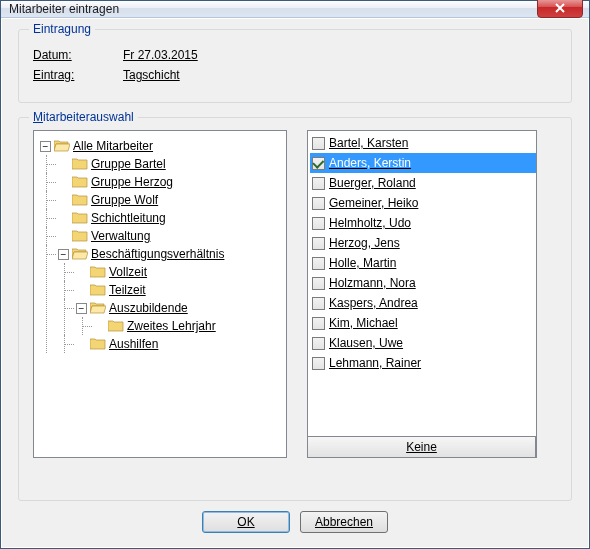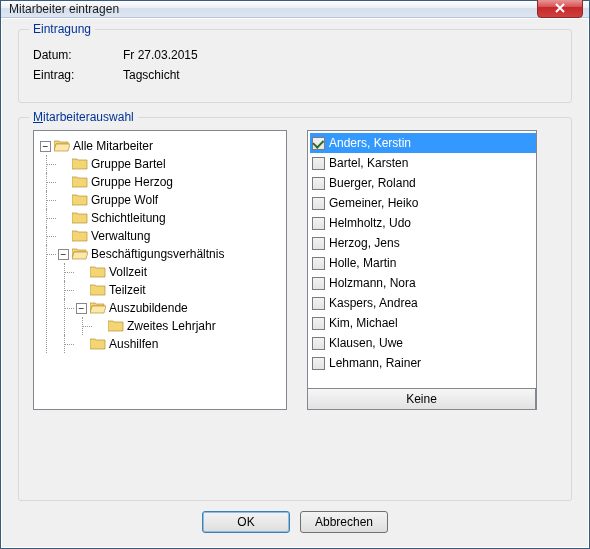--- a/index.html
+++ b/index.html
@@ -44,20 +44,21 @@
 }
 .close-btn svg { width: 12px; height: 10px; }
 
 .body {
   flex: 1;
   background: #f0f0f0;
   border: 1px solid #fff;
   padding: 10px 16px 12px 16px;
   display: flex;
   flex-direction: column;
+  text-decoration: underline;
 }
 
 .groupbox {
   border: 1px solid #d9d9d9;
   border-radius: 3px;
   padding: 12px 14px 14px 14px;
   position: relative;
   background: #f0f0f0;
   margin-bottom: 14px;
 }
@@ -77,21 +78,21 @@
 .selection-content {
   display: flex;
   gap: 20px;
 }
 
 .treebox, .listwrap {
   border: 1px solid #828790;
   background: #fff;
 }
 .treebox {
-  width: 254px; height: 280px;
+  width: 254px; height: 328px;
   overflow: auto;
   padding: 6px 4px;
 }
 .tree ul { list-style: none; padding-left: 18px; }
 .tree > ul { padding-left: 2px; }
 .tree li { position: relative; line-height: 18px; white-space: nowrap; }
 .tree li::before {
   content: '';
   position: absolute;
   left: -12px; top: 0; bottom: 0;
@@ -281,27 +282,27 @@
                         <li><span class="exp-none"></span><span class="folder"><svg viewBox="0 0 16 13">
                               <path d="M0 2 L5 2 L6 3 L15 3 L15 12 L0 12 Z" fill="#f3d673" stroke="#b8903a" stroke-width="0.7"></path>
                             </svg></span><span>Aushilfen</span></li>
                       </ul></li>
                   </ul></li>
               </ul>
         </div>
 
         <div class="listwrap">
           <div class="listbox" id="listbox">
+                <div class="listitem">
+                  <span class="chk"></span>
+                  <span>Bartel, Karsten</span>
+                </div>
                 <div class="listitem selected">
                   <span class="chk checked"></span>
                   <span>Anders, Kerstin</span>
-                </div>
-                <div class="listitem">
-                  <span class="chk"></span>
-                  <span>Bartel, Karsten</span>
                 </div>
                 <div class="listitem">
                   <span class="chk"></span>
                   <span>Buerger, Roland</span>
                 </div>
                 <div class="listitem">
                   <span class="chk"></span>
                   <span>Gemeiner, Heiko</span>
                 </div>
                 <div class="listitem">

